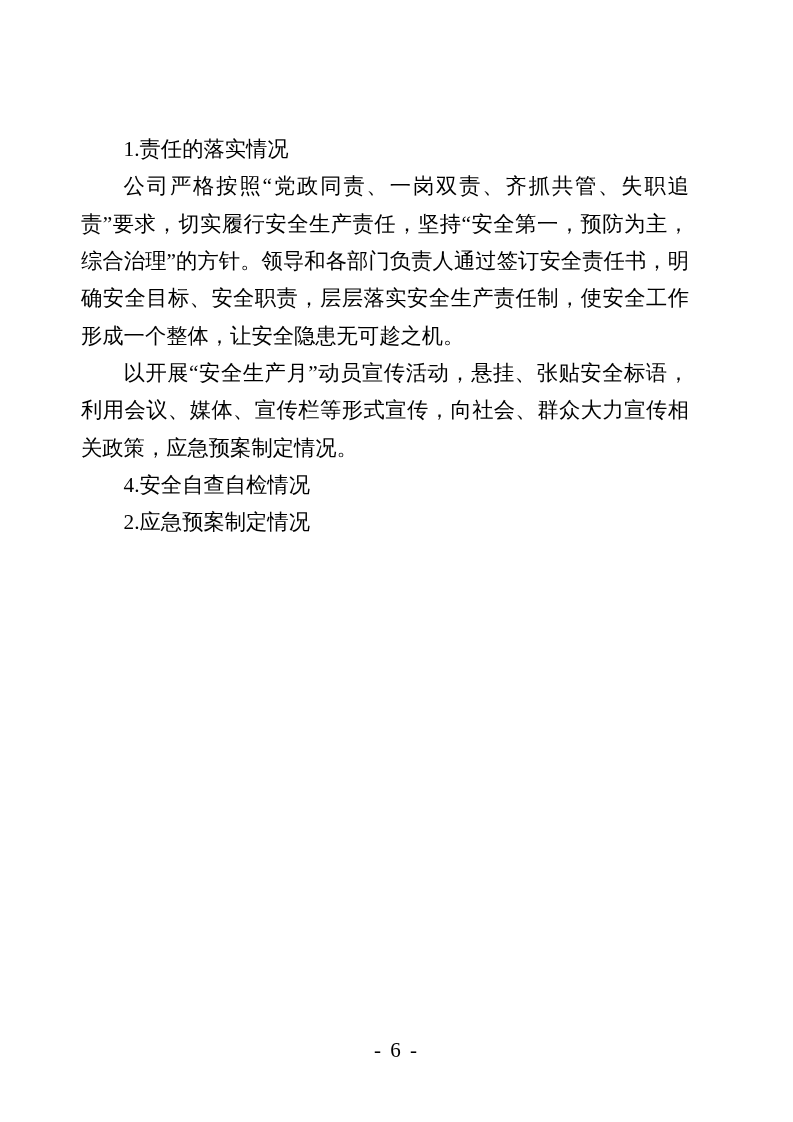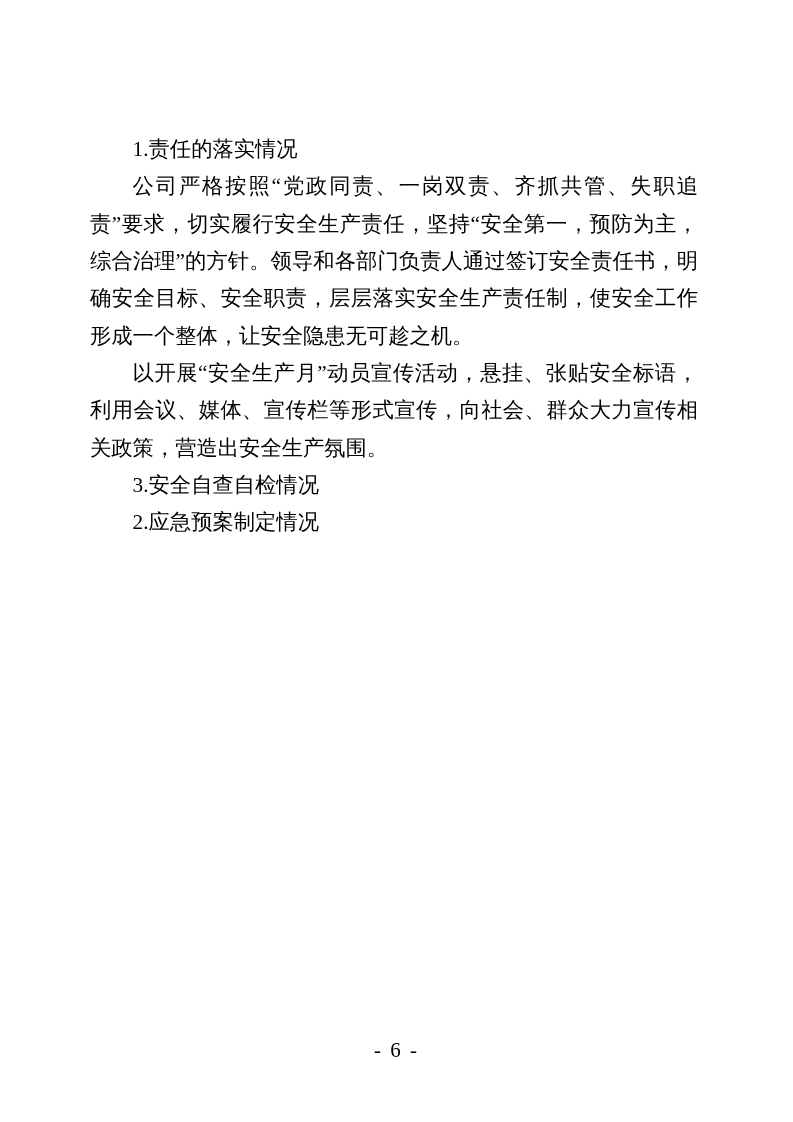--- a/index.html
+++ b/index.html
@@ -11,21 +11,21 @@
     position: relative;
     width: 793px;
     height: 1122px;
     background: #ffffff;
     overflow: hidden;
     font-family: "Liberation Serif", "DejaVu Serif", serif;
     color: #000000;
   }
   .content {
     position: absolute;
-    left: 90px;
+    left: 81px;
     top: 131px;
     width: 608px;
     font-size: 21.3px;
     line-height: 37.33px;
     text-align: justify;
     text-justify: inter-ideograph;
   }
   .content p {
     margin: 0;
     padding: 0;
@@ -46,22 +46,22 @@
 </head>
 <body>
 
 <div class="page">
   <div class="content">
 
     <p>1.责任的落实情况</p>
     <p>公司严格按照“党政同责、一岗双责、齐抓共管、失职追责”要求，切实履行安全生产责任，坚持“安全第一，预防为主，综合治理”的方针。领导和各部门负责人通过签订安全责任书，明确安全目标、安全职责，层层落实安全生产责任制，使安全工作形成一个整体，让安全隐患无可趁之机。</p>
 
 
-    <p>以开展“安全生产月”动员宣传活动，悬挂、张贴安全标语，利用会议、媒体、宣传栏等形式宣传，向社会、群众大力宣传相关政策，营造出安全生产氛围。</p>
+    <p>以开展“安全生产月”动员宣传活动，悬挂、张贴安全标语，利用会议、媒体、宣传栏等形式宣传，向社会、群众大力宣传相关政策，应急预案制定情况。</p>
 
-    <p>3.安全自查自检情况</p>
+    <p>4.安全自查自检情况</p>
 
     <p>2.应急预案制定情况</p>
 
   </div>
 
   <div class="footer">- 6 -</div>
 </div>
 
 </body></html>

